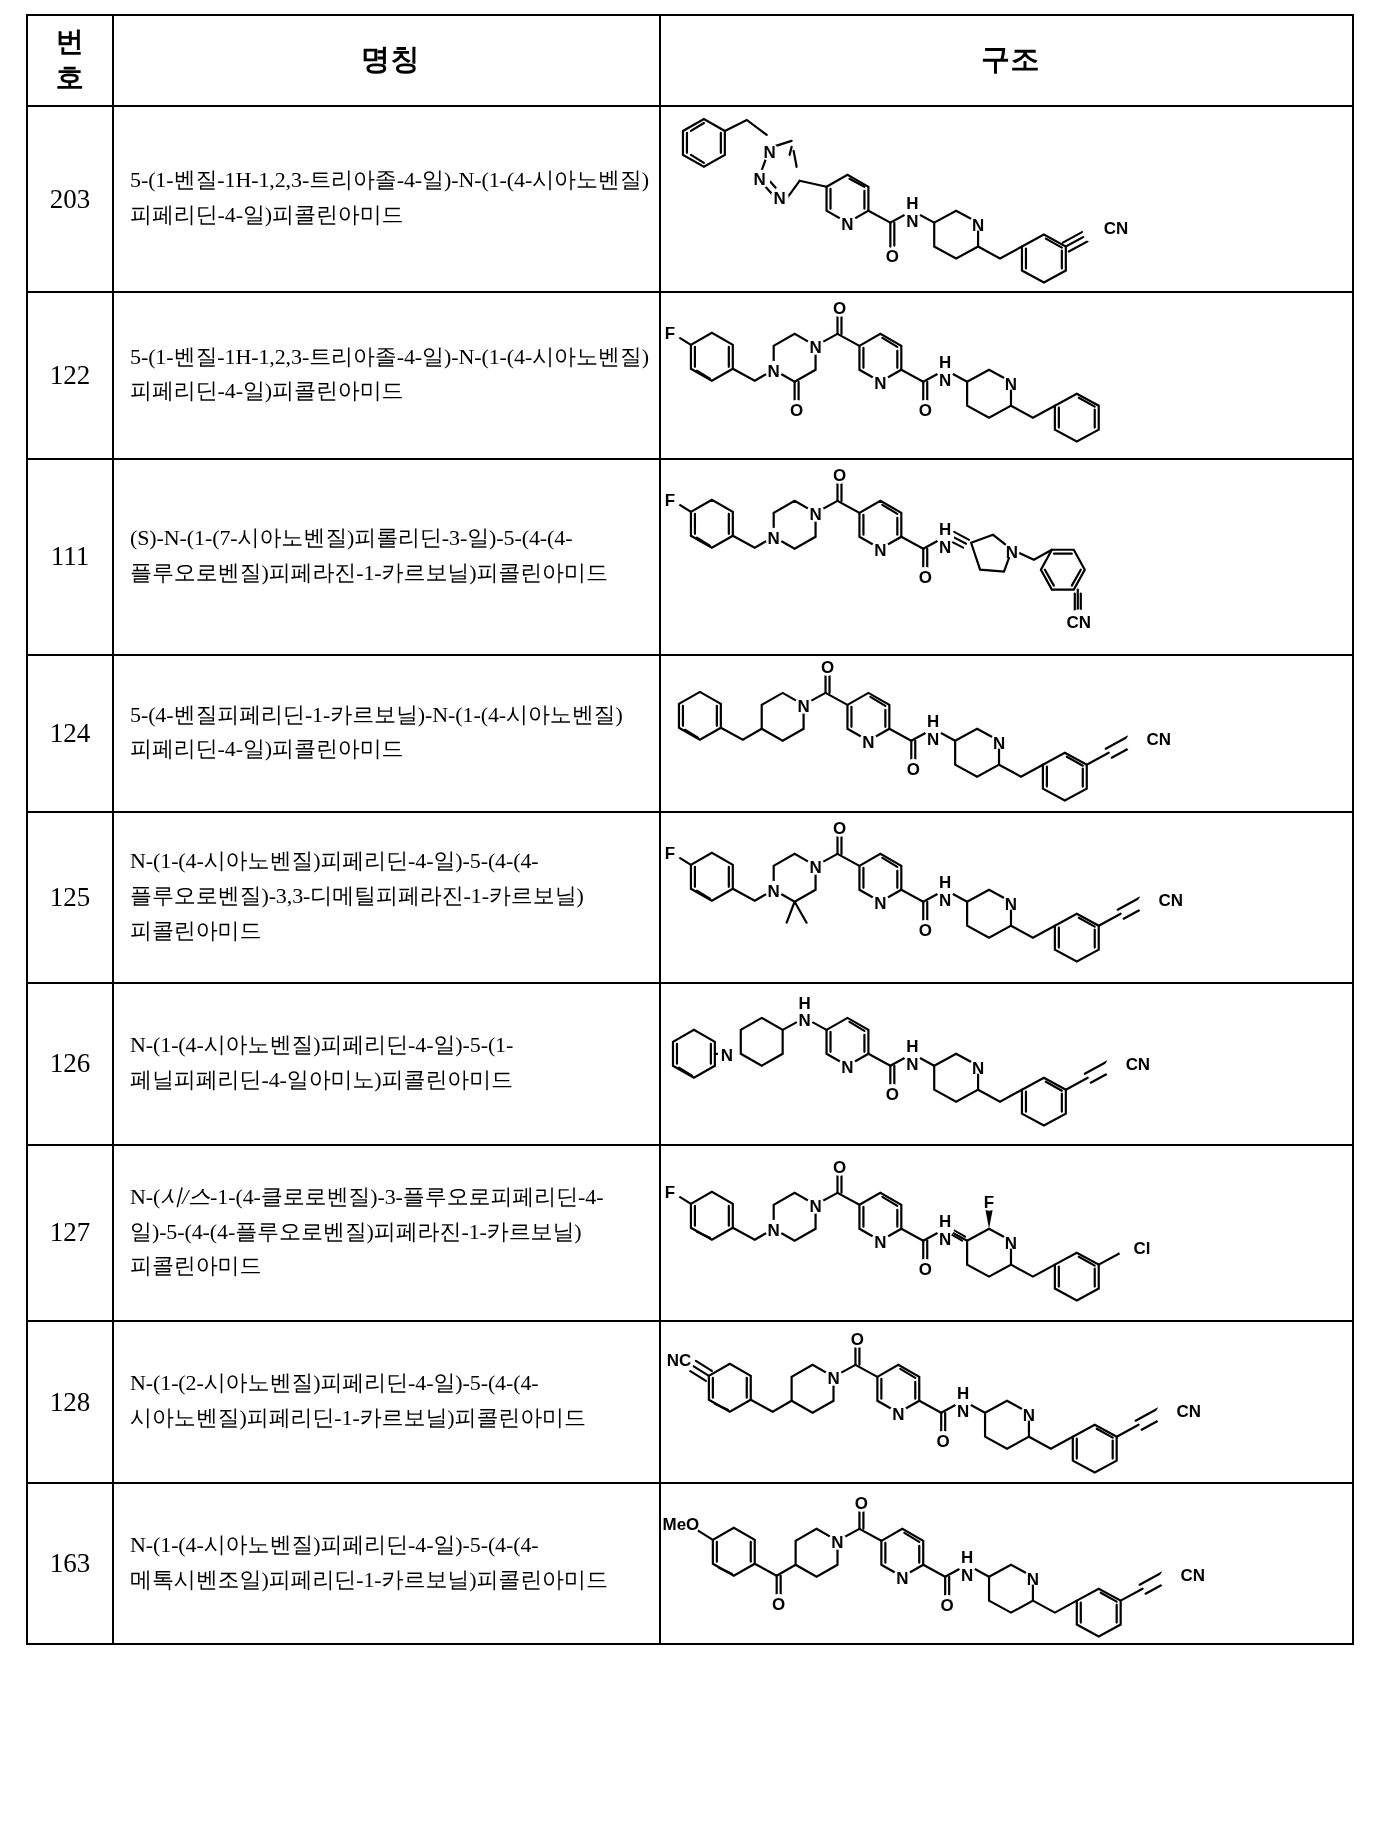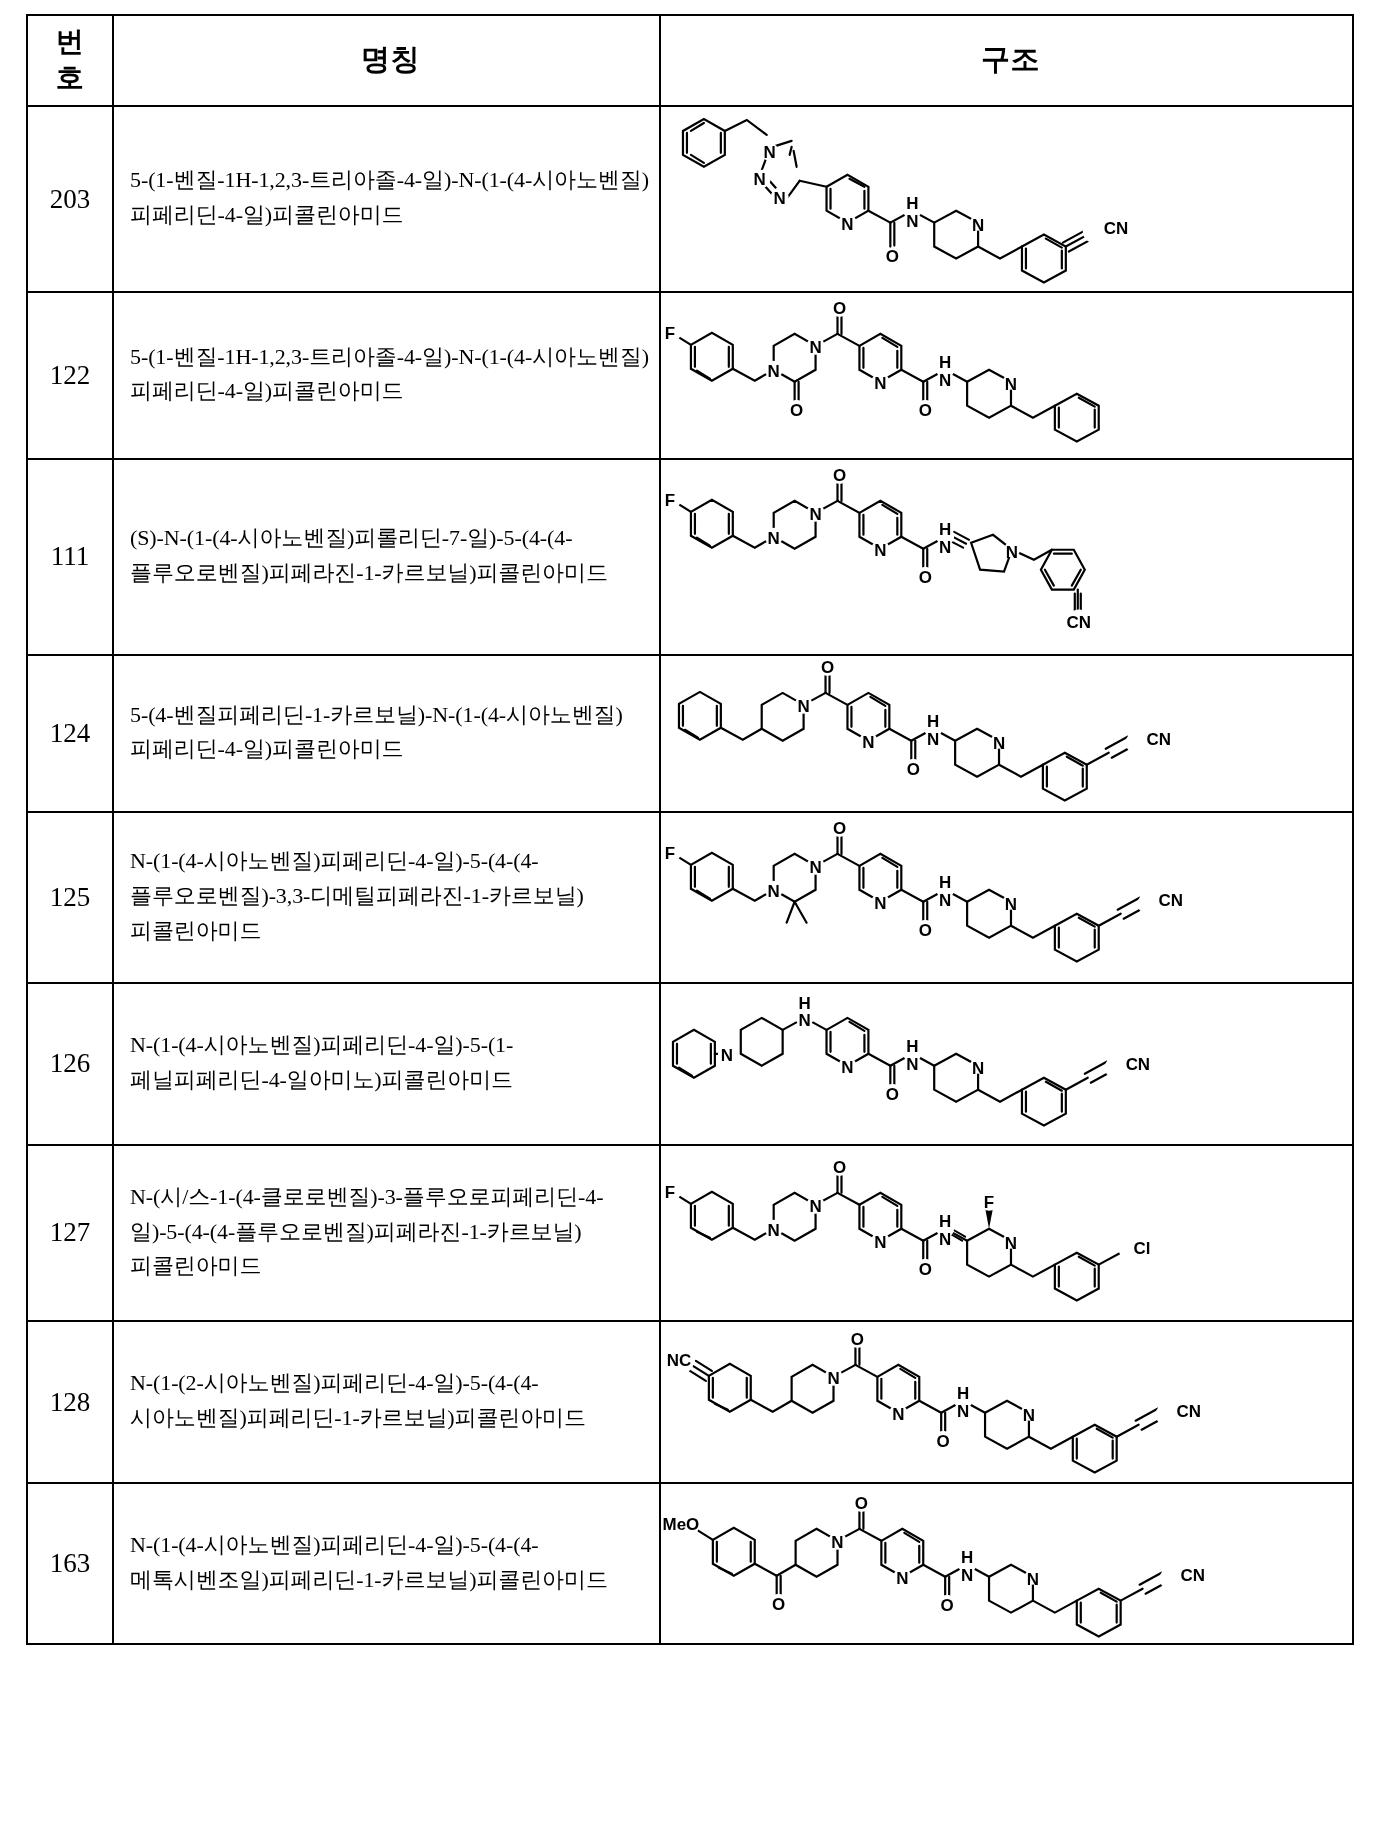--- a/index.html
+++ b/index.html
@@ -53,21 +53,21 @@
   }
   td.name{
     vertical-align:middle;
     font-size:22px;
     line-height:1.58;
     padding:7px 6px 9px 16px;
     font-family:"Liberation Serif", serif;
     letter-spacing:-0.1px;
     word-break:keep-all;
   }
-  td.name .it{}
+  td.name .it{font-style:italic;}
   td.struct{
     vertical-align:middle;
     padding:0;
     position:relative;
     overflow:hidden;
   }
   .svgwrap{
     width:100%;
     display:block;
     line-height:0;
@@ -227,21 +227,21 @@
             <text x="265" y="123">O</text>
             <text x="351" y="97">N</text>
           </g>
         </svg>
         </span>
       </td>
     </tr>
 
     <tr>
       <td class="no">111</td>
-      <td class="name">(S)-N-(1-(4-시아노벤질)피롤리딘-7-일)-5-(4-(4-플루오로벤질)피페라진-1-카르보닐)피콜린아미드</td>
+      <td class="name">(S)-N-(1-(7-시아노벤질)피롤리딘-3-일)-5-(4-(4-플루오로벤질)피페라진-1-카르보닐)피콜린아미드</td>
       <td class="struct">
         <span class="svgwrap">
         <svg viewBox="0 0 693 195" xmlns="http://www.w3.org/2000/svg">
           <g stroke="#000" stroke-width="2.2" fill="none" stroke-linecap="round">
             <polygon points="30,52 30,76 51,88 72,76 72,52 51,40"></polygon>
             <path d="M34,54 L34,74 M36,78 L49,86 M68,54 L68,74"></path>
             <path d="M30,52 L14,42"></path>
             <path d="M72,76 L94,88 L113,77"></path>
             <polygon points="113,77 113,53 134,41 155,53 155,77 134,89"></polygon>
             <path d="M155,53 L177,41"></path>

